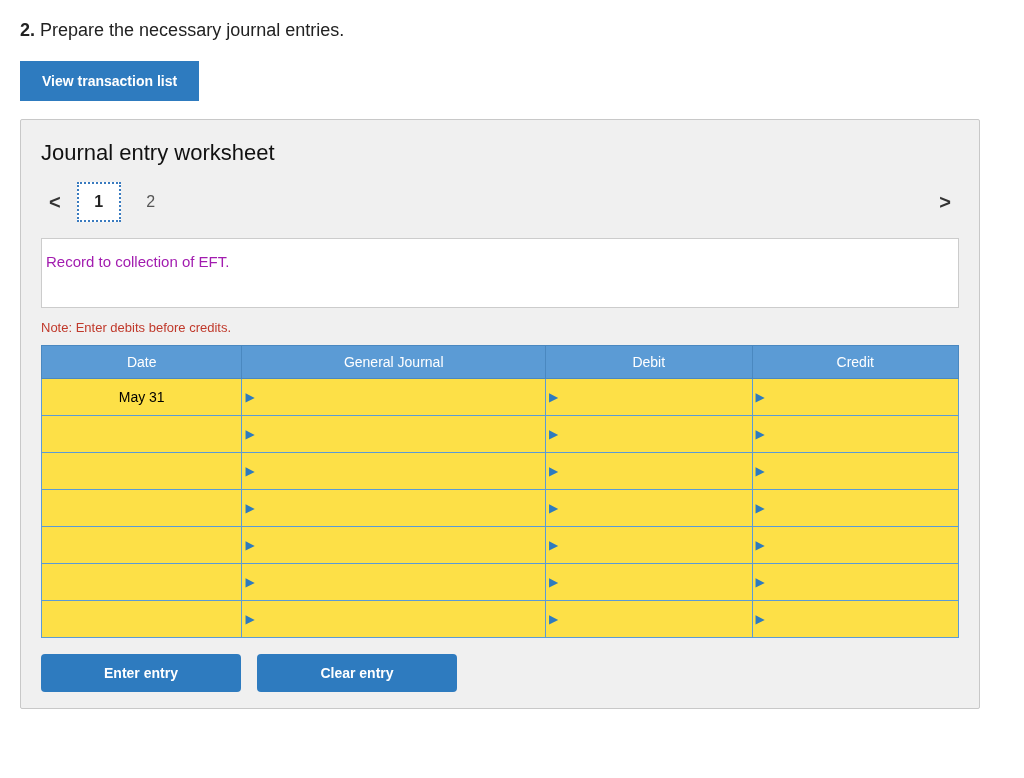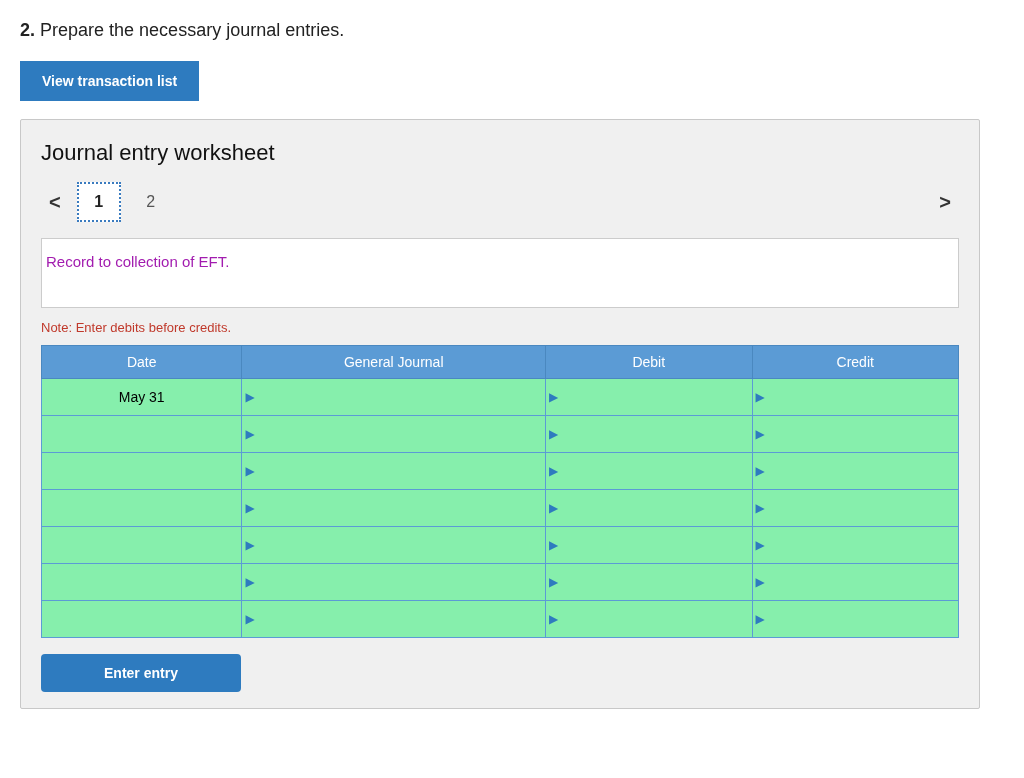--- a/index.html
+++ b/index.html
@@ -112,21 +112,21 @@
       background-color: #5b9bd5;
       color: #fff;
       font-weight: normal;
       text-align: center;
       padding: 8px 6px;
       border: 1px solid #4a88c0;
       font-size: 14px;
     }
 
     .journal-table tbody tr td {
-      background: #86efac;
+      background: #fde047;
       border: 1px solid #5b9bd5;
       height: 36px;
       padding: 10px 4px;
       font-size: 14px;
       position: relative;
     }
 
     .journal-table tbody tr td.date-cell {
       text-align: center;
       color: #222;
@@ -287,19 +287,20 @@
           <td class="date-cell"><input class="input-cell-plain" type="text" style=""></td>
           <td class="journal-cell" style="position: relative;"><span class="cell-arrow">▶</span><input class="input-cell" type="text" style=""></td>
           <td class="debit-cell" style="position: relative;"><span class="cell-arrow">▶</span><input class="input-cell" type="text" style=""></td>
           <td class="credit-cell" style="position: relative;"><span class="cell-arrow">▶</span><input class="input-cell" type="text" style=""></td>
         </tr>
       </tbody>
   </table>
 
   <div class="bottom-buttons">
     <button class="btn-bottom">Enter entry</button>
+    <button class="btn-bottom">Clear entry</button>
     <div class="btn-spacer"></div>
   </div>
 
 </div>
 
 
 
 
 </body></html>

